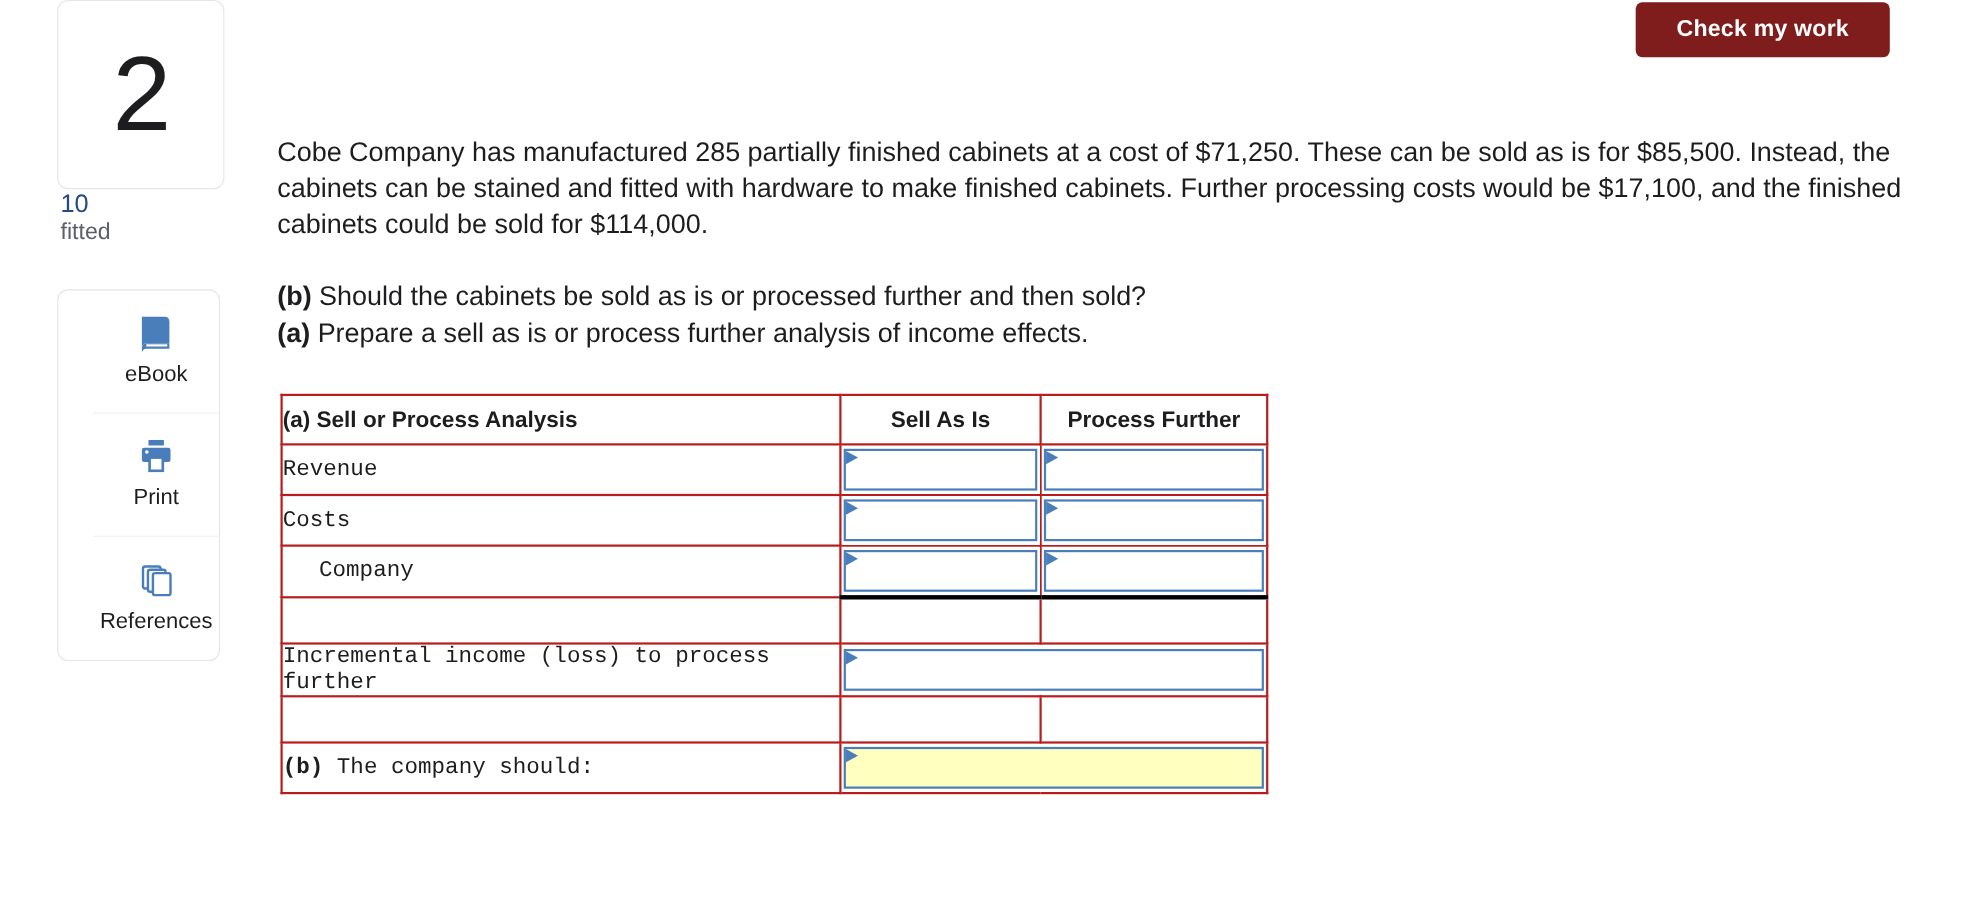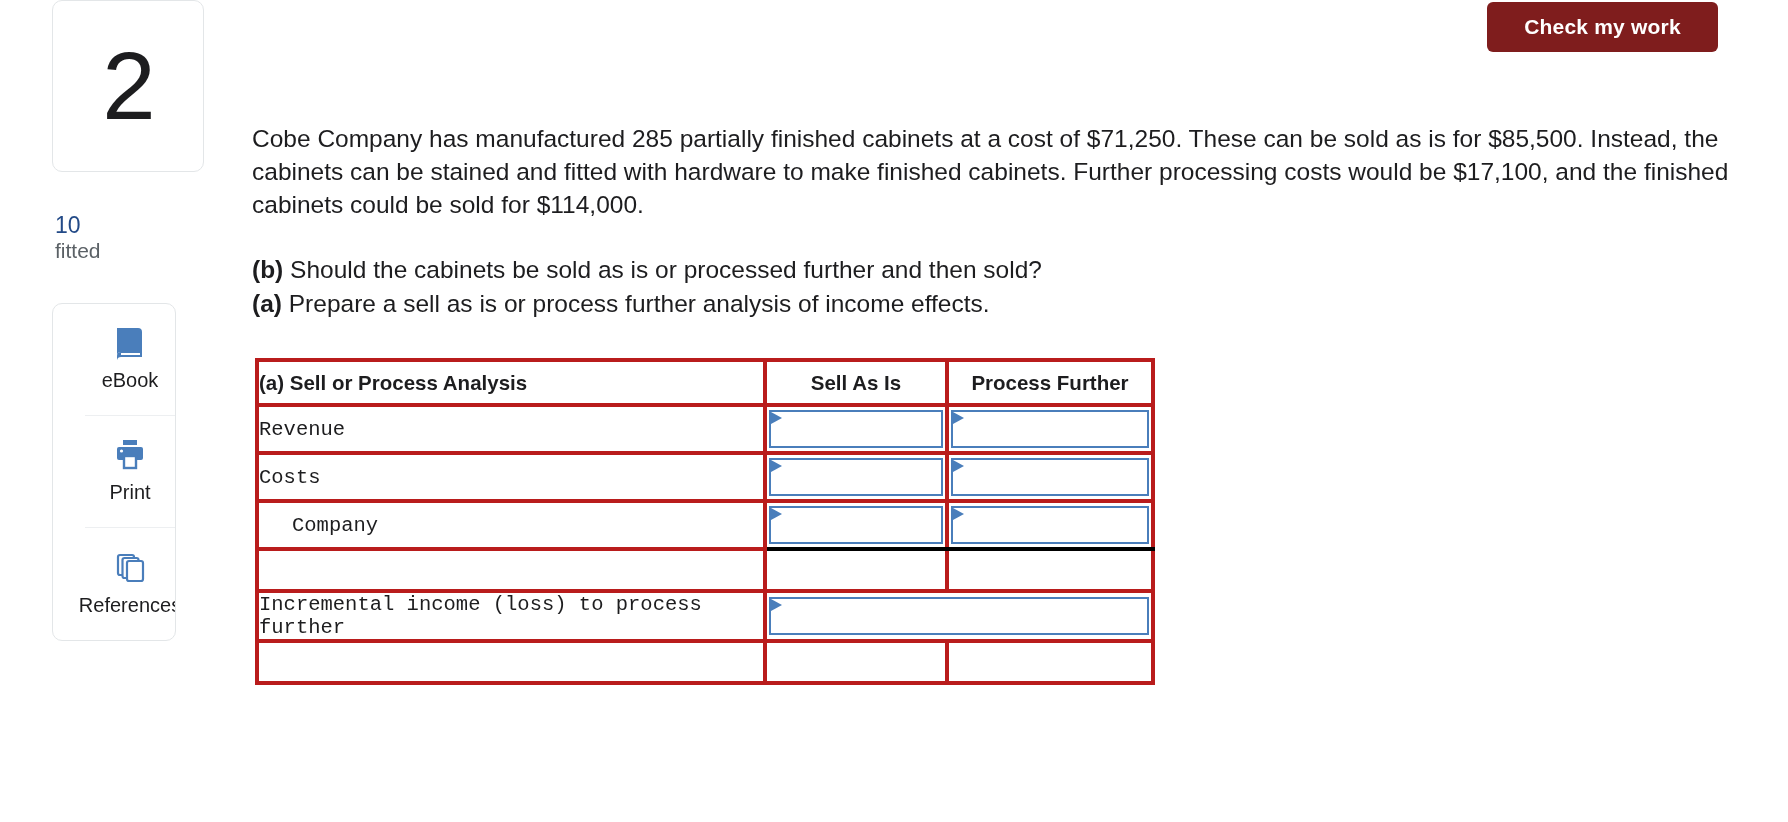--- a/index.html
+++ b/index.html
@@ -35,27 +35,27 @@
     border: 1px solid #e3e6e8;
     border-radius: 10px;
     background: #fff;
     display: flex; align-items: center; justify-content: center;
   }
   .qnum {
     font-size: 96px; font-weight: 400; color: #1d1d1f;
     line-height: 1; letter-spacing: -2px;
   }
 
-  .points-wrap { margin-top: 40px; padding-left: 3px; }
+  .points-wrap { padding-left: 3px; }
   .points-num { font-size: 23px; color: #234a87; line-height: 1.15; }
   .points-lbl { font-size: 21px; color: #5b6166; line-height: 1.25; }
 
   .tools {
     margin-top: 38px;
-    width: 124px;
+    width: 148px;
     border: 1px solid #e3e6e8;
     border-radius: 10px;
     background: #fff;
     overflow: hidden;
     padding-left: 32px;
   }
   .tool {
     height: 112px;
     border-bottom: 1px solid #edeff1;
     display: flex; flex-direction: column;
@@ -84,21 +84,21 @@
     position: absolute;
     left: 255px; top: 358px;
     width: 896px;
     border-collapse: collapse;
     table-layout: fixed;
     font-size: 20.5px;
     color: #1d1d1f;
   }
   .sheet td, .sheet th {
     padding: 0; margin: 0;
-    border: 4px solid #b91c1c;
+    border: 2px solid #b91c1c;
     background: #ffffff;
     vertical-align: middle;
   }
   col.c-label { width: 508px; }
   col.c-sell  { width: 182px; }
   col.c-proc  { width: 206px; }
 
   .hdr {
     background: #8FB4DE;
     font-weight: bold;
@@ -285,17 +285,28 @@
           </div>
         </td>
       </tr>
 
       <tr class="blank-row">
         <td></td>
         <td></td>
         <td></td>
       </tr>
 
+      <tr>
+        <td class="lbl-cell">
+          <b>(b)</b>
+          <span>The company should:</span>
+        </td>
+        <td class="incell" colspan="2">
+          <div class="inbox yellow">
+            <input class="in-field" type="text" value="" style="">
+          </div>
+        </td>
+      </tr>
 
     </tbody>
   </table>
 
 </div>
 
 </body></html>

